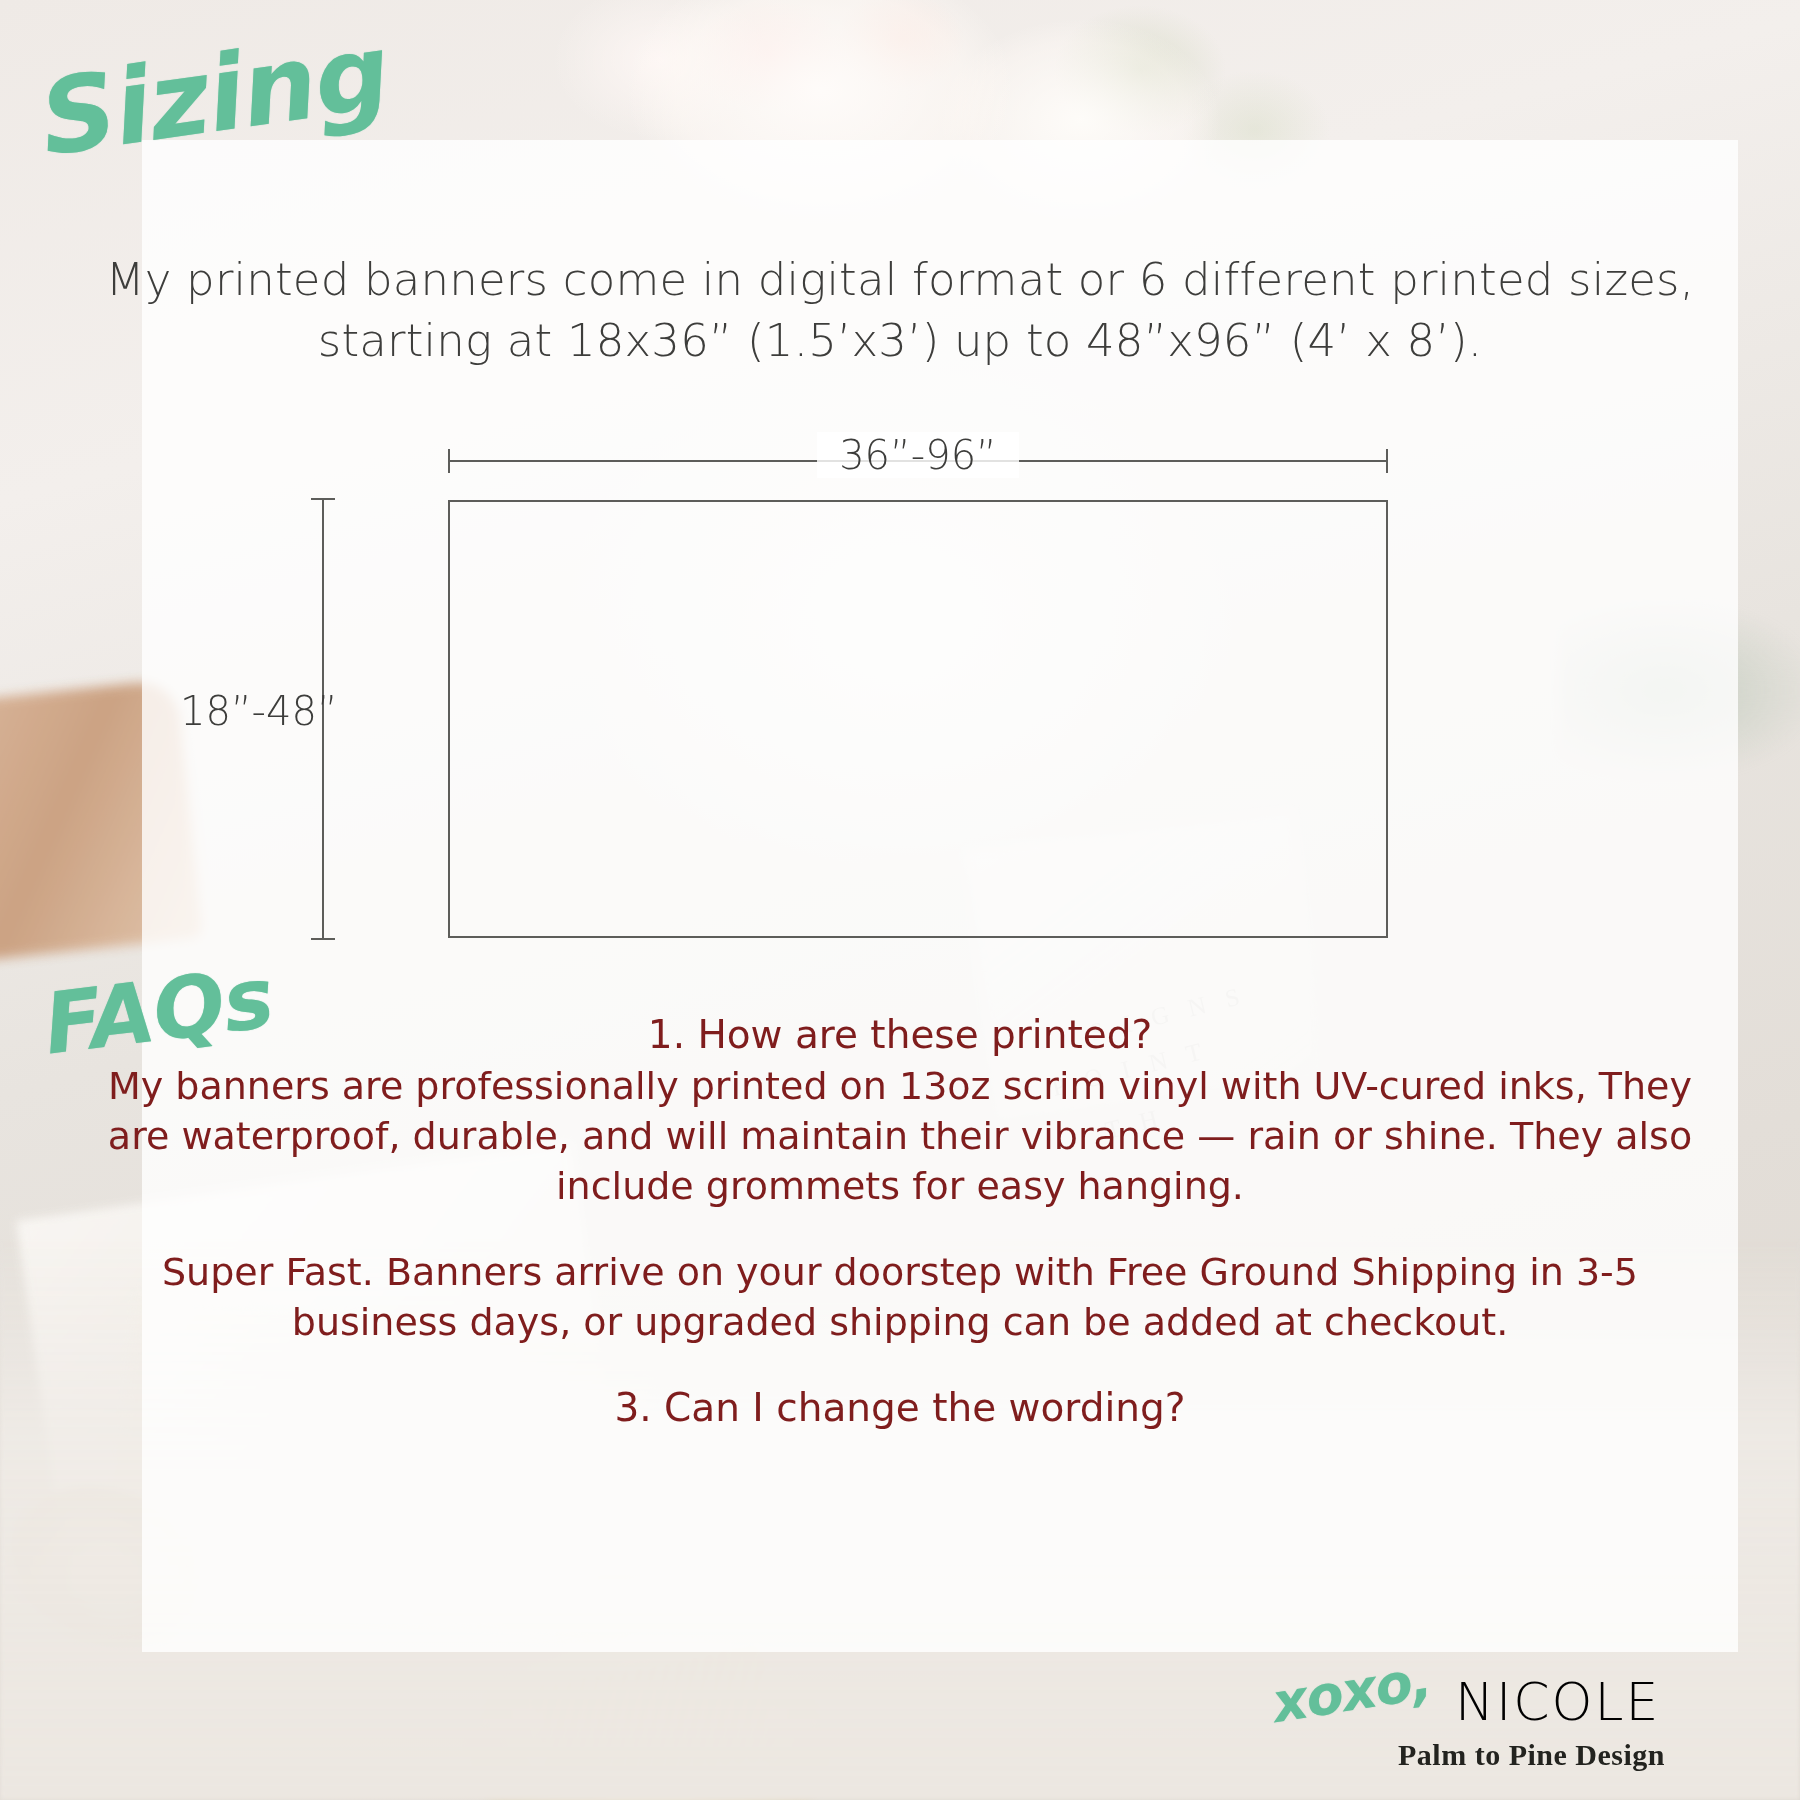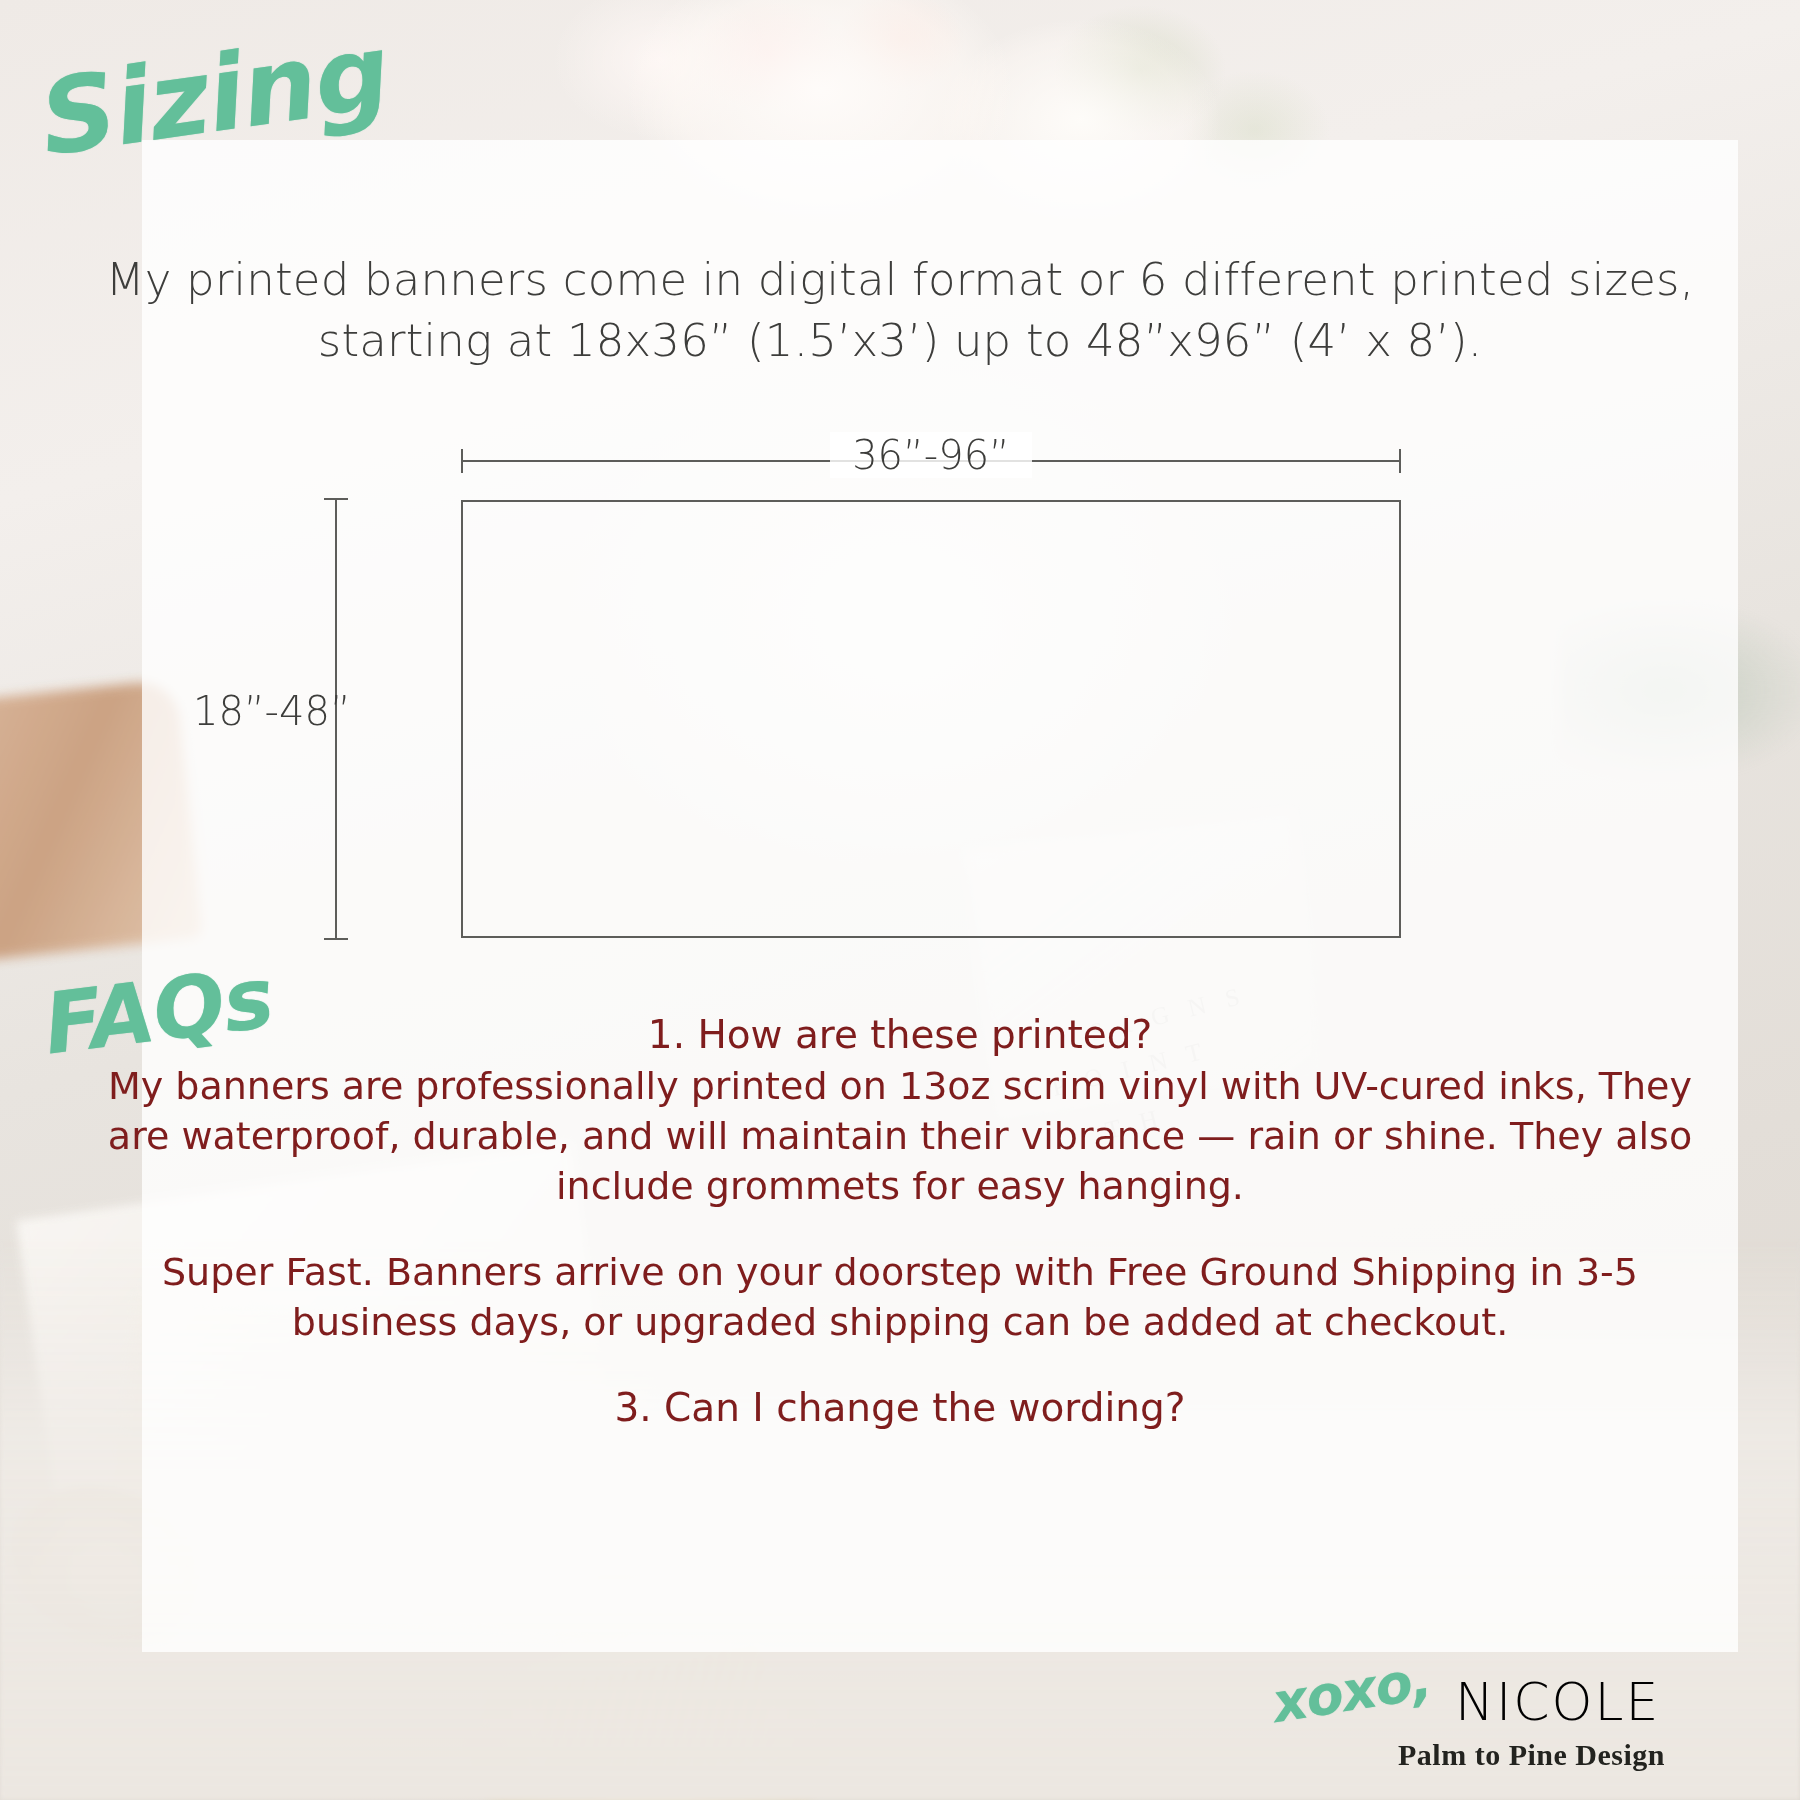--- a/index.html
+++ b/index.html
@@ -184,21 +184,20 @@
     letter-spacing: 0.2px;
   }
 
   
   #diagram {
     position: absolute;
     left: 0;
     top: 440px;
     width: 1468px;
     height: 520px;
-    margin-left: 13px;
   }
   #rect {
     position: absolute;
     left: 448px;
     top: 60px;
     width: 940px;
     height: 438px;
     border: 2px solid #5d5d5a;
     box-sizing: border-box;
   }

